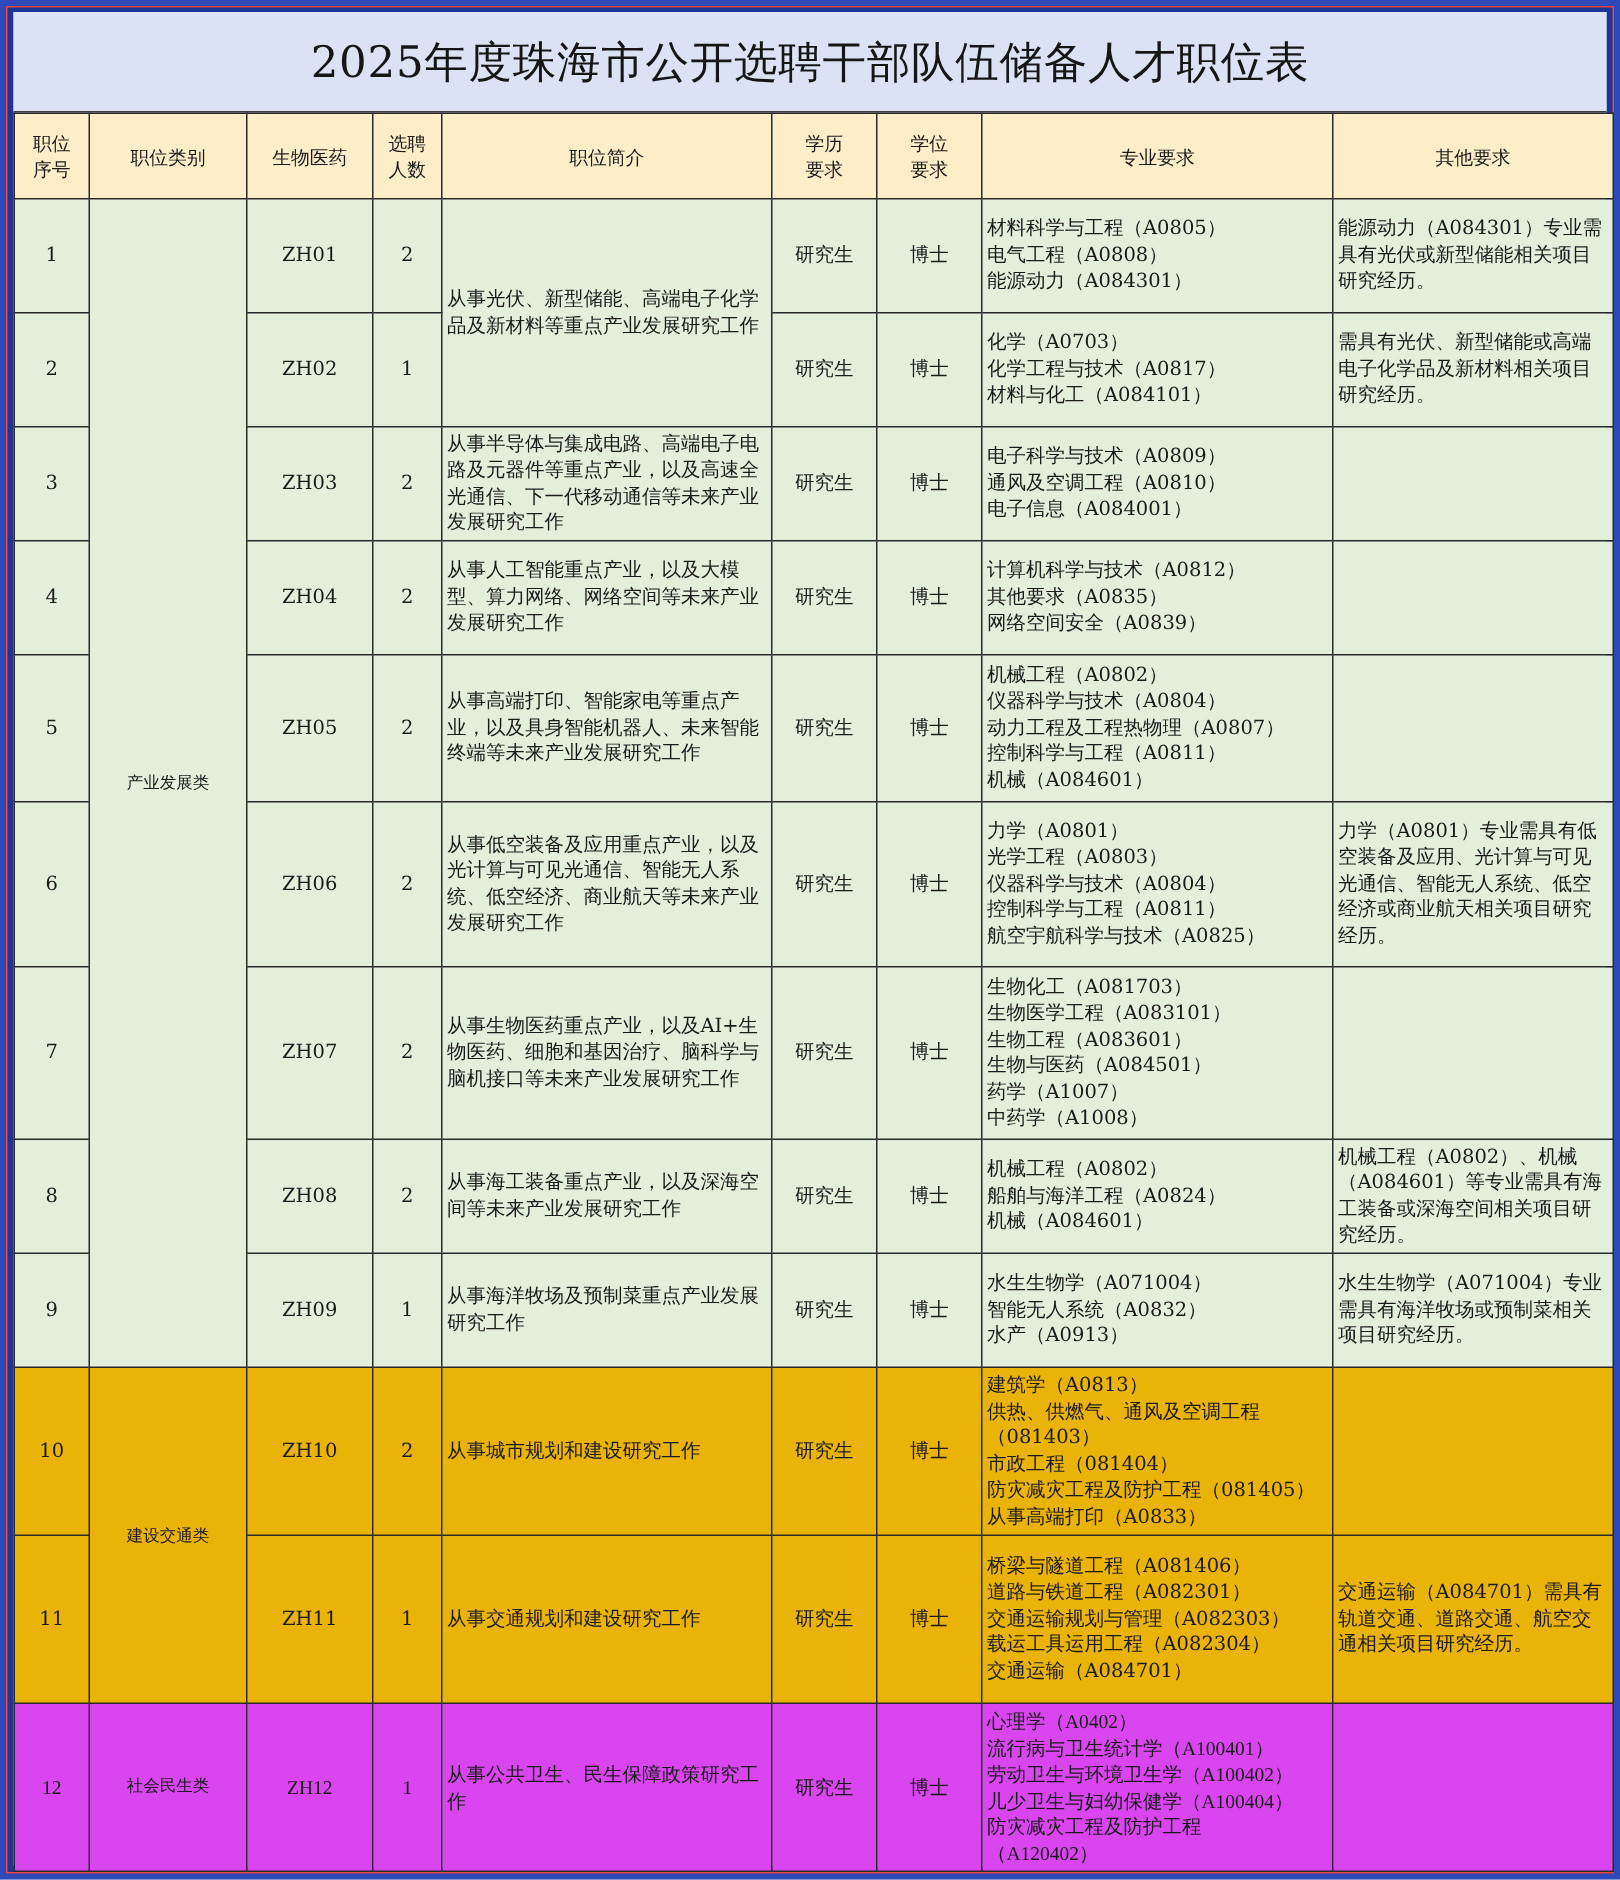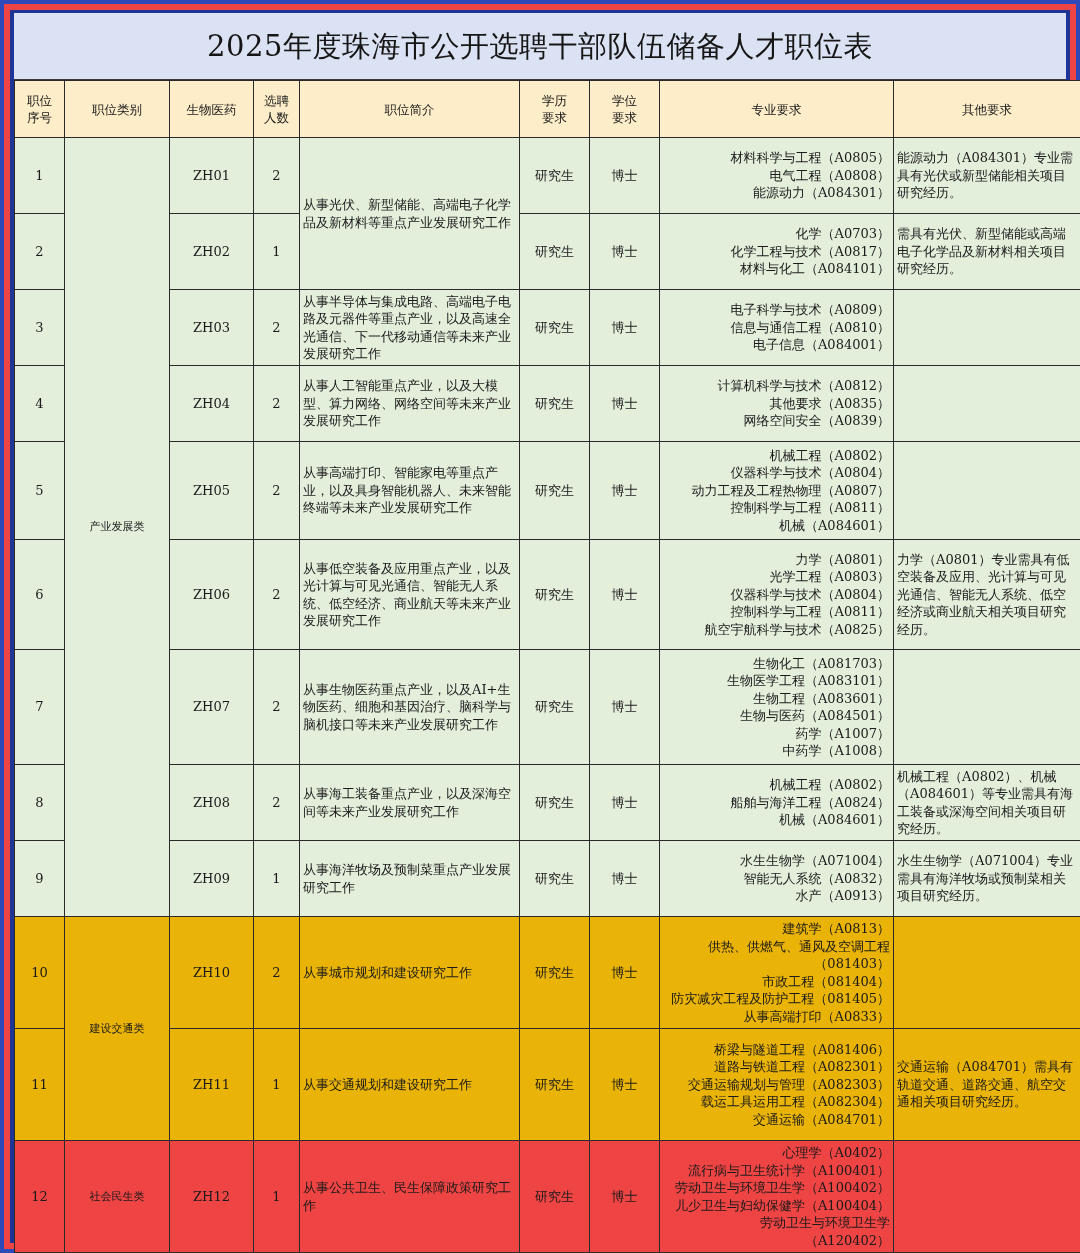--- a/index.html
+++ b/index.html
@@ -5,21 +5,21 @@
   html, body { margin:0; padding:0; }
   body {
     width:1080px; height:1253px; overflow:hidden;
     background:#2f49b8;
     font-family: "DejaVu Serif", "Liberation Serif", serif;
     color:#1a1a1a;
   }
   .frame {
     position:absolute; left:4px; top:4px; width:1072px; height:1245px;
     background:#1f3596;
-    border:6px solid #ef4444;
+    border:1px solid #ef4444;
     box-sizing:border-box;
     padding:3px 4px 4px 4px;
   }
   .sheet {
     width:100%; height:100%;
     background:#dde5f4;
     position:relative;
   }
   .title-bar {
     height:66px; line-height:66px; text-align:center;
@@ -42,23 +42,23 @@
   th {
     background:#fdedc9; font-weight:normal;
     font-family:"DejaVu Sans","Liberation Sans",sans-serif;
     font-size:12.5px; text-align:center; height:56px;
     line-height:17px;
   }
   .c { text-align:center; }
   .l { text-align:left; }
   .g td { background:#e3efdb; }
   .b td { background:#eab308; }
-  .p td { background:#ef4444; }
+  .p td { background:#d946ef;font-family:Liberation Serif, serif; }
   .cat { font-family:"DejaVu Sans","Liberation Sans",sans-serif; font-size:11px; }
-  .lines span { display:block; white-space:nowrap;text-align:right; }
+  .lines span { display:block; white-space:nowrap; }
   .desc, .other { font-size:13px; }
 </style>
 </head>
 <body>
 
 <div class="frame">
  <div class="sheet">
   <div class="title-bar">2025年度珠海市公开选聘干部队伍储备人才职位表</div>
   <table>
    <colgroup>
@@ -117,21 +117,21 @@
 
    <tr class="g" style="height:76px">
     <td class="c">3</td>
     <td class="c">ZH03</td>
     <td class="c">2</td>
     <td class="l desc">从事半导体与集成电路、高端电子电路及元器件等重点产业，以及高速全光通信、下一代移动通信等未来产业发展研究工作</td>
     <td class="c">研究生</td>
     <td class="c">博士</td>
     <td class="l lines">
      <span>电子科学与技术（A0809）</span>
-              <span>信息与通信工程（A0810）</span>
+              <span>通风及空调工程（A0810）</span>
               <span>电子信息（A084001）</span>
     </td>
     <td class="l other"></td>
    </tr>
 
    <tr class="g" style="height:76px">
     <td class="c">4</td>
     <td class="c">ZH04</td>
     <td class="c">2</td>
     <td class="l desc">从事人工智能重点产业，以及大模型、算力网络、网络空间等未来产业发展研究工作</td>
@@ -269,21 +269,21 @@
     <td class="c">ZH12</td>
     <td class="c">1</td>
     <td class="l desc">从事公共卫生、民生保障政策研究工作</td>
     <td class="c">研究生</td>
     <td class="c">博士</td>
     <td class="l lines">
      <span>心理学（A0402）</span>
               <span>流行病与卫生统计学（A100401）</span>
               <span>劳动卫生与环境卫生学（A100402）</span>
               <span>儿少卫生与妇幼保健学（A100404）</span>
-              <span>劳动卫生与环境卫生学</span>
+              <span>防灾减灾工程及防护工程</span>
               <span>（A120402）</span>
     </td>
     <td class="l other"></td>
    </tr>
   </tbody>
       </table>
  </div>
 </div>
 
 </body></html>

